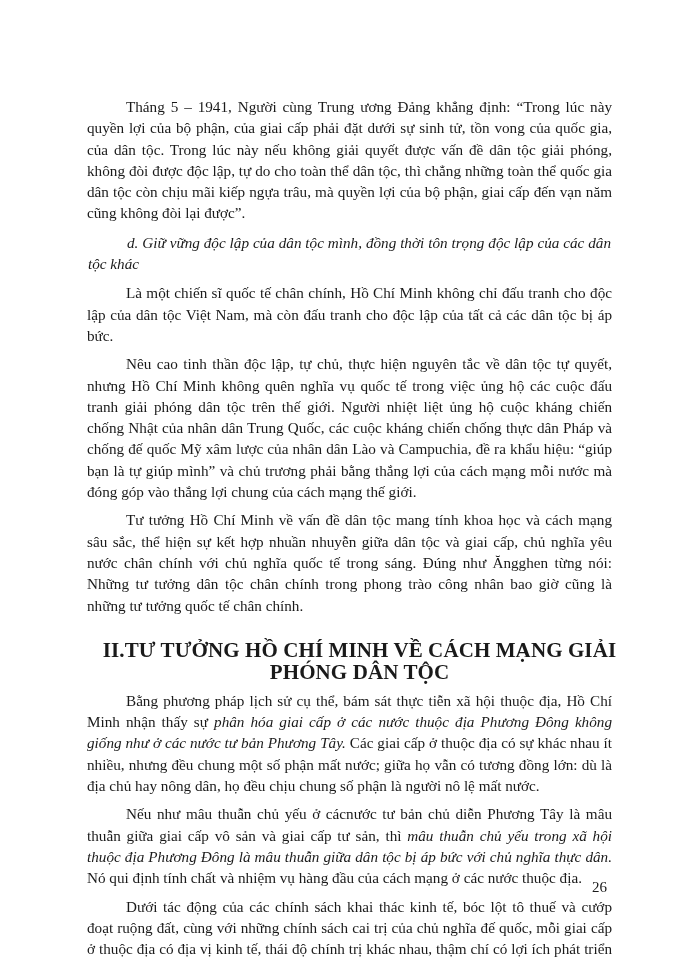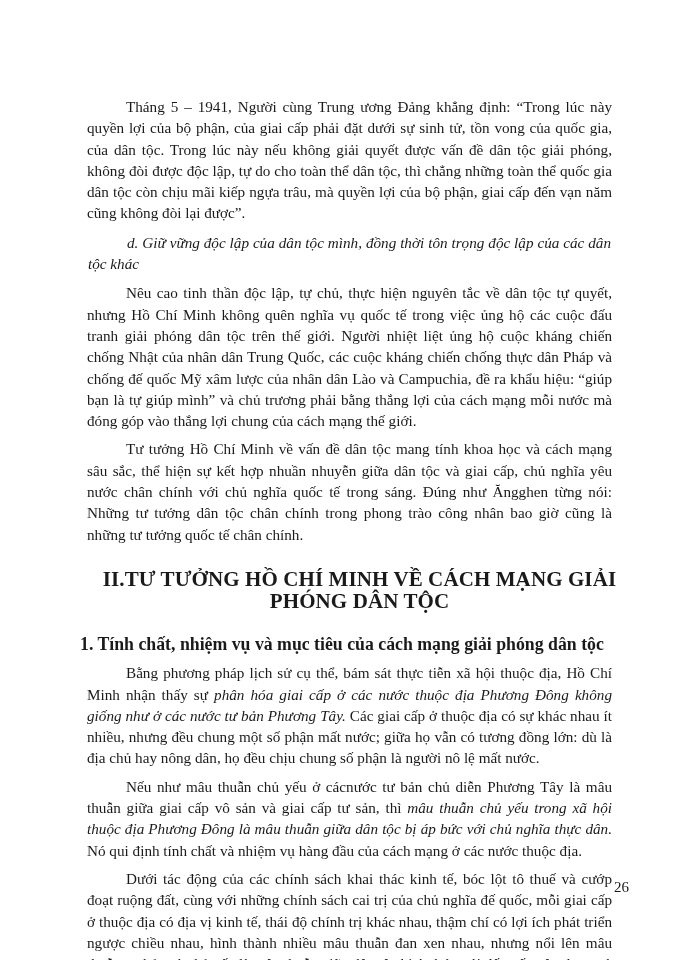--- a/index.html
+++ b/index.html
@@ -45,43 +45,43 @@
     padding-left: 20px;
     letter-spacing: 0.1px;
   }
   .heading1 {
     margin: 22px 0 0 0;
     font-weight: bold;
     text-indent: 0;
   }
   .page-number {
     position: absolute;
-    left: 614px;
+    left: 592px;
     top: 878px;
     font-size: 15px;
     line-height: 18px;
   }
 </style>
 </head>
 <body>
 
 <div class="page">
 
   <p class="para">Tháng 5 – 1941, Người cùng Trung ương Đảng khẳng định: “Trong lúc này quyền lợi của bộ phận, của giai cấp phải đặt dưới sự sinh tử, tồn vong của quốc gia, của dân tộc. Trong lúc này nếu không giải quyết được vấn đề dân tộc giải phóng, không đòi được độc lập, tự do cho toàn thể dân tộc, thì chẳng những toàn thể quốc gia dân tộc còn chịu mãi kiếp ngựa trâu, mà quyền lợi của bộ phận, giai cấp đến vạn năm cũng không đòi lại được”.</p>
 
   <p class="subheading">d. Giữ vững độc lập của dân tộc mình, đồng thời tôn trọng độc lập của các dân tộc khác</p>
 
+  <p class="para">Là một chiến sĩ quốc tế chân chính, Hồ Chí Minh không chỉ đấu tranh cho độc lập của dân tộc Việt Nam, mà còn đấu tranh cho độc lập của tất cả các dân tộc bị áp bức.</p>
 
   <p class="para">Nêu cao tinh thần độc lập, tự chủ, thực hiện nguyên tắc về dân tộc tự quyết, nhưng Hồ Chí Minh không quên nghĩa vụ quốc tế trong việc ủng hộ các cuộc đấu tranh giải phóng dân tộc trên thế giới. Người nhiệt liệt ủng hộ cuộc kháng chiến chống Nhật của nhân dân Trung Quốc, các cuộc kháng chiến chống thực dân Pháp và chống đế quốc Mỹ xâm lược của nhân dân Lào và Campuchia, đề ra khẩu hiệu: “giúp bạn là tự giúp mình” và chủ trương phải bằng thắng lợi của cách mạng mỗi nước mà đóng góp vào thắng lợi chung của cách mạng thế giới.</p>
 
   <p class="para">Tư  tưởng Hồ Chí Minh về vấn đề dân tộc mang tính khoa học và cách mạng sâu sắc, thể hiện sự kết hợp nhuần nhuyễn giữa dân tộc và giai cấp, chủ nghĩa yêu nước chân chính với chủ nghĩa quốc tế trong sáng. Đúng như Ăngghen từng nói: Những tư tưởng dân tộc chân chính trong phong trào công nhân bao giờ cũng là những tư tưởng quốc tế chân chính.</p>
 
   <h2 class="section-title">II.TƯ TƯỞNG HỒ CHÍ MINH VỀ CÁCH MẠNG GIẢI PHÓNG DÂN TỘC</h2>
 
-  <h3 class="para heading1">1. Tính chất, nhiệm vụ và mục tiêu của cách mạng giải phóng dân tộc</h3>
 
   <p class="para"><span>Bằng phương pháp lịch sử cụ thể, bám sát thực tiễn xã hội thuộc địa, Hồ Chí Minh nhận thấy sự  </span><span class="it">phân hóa giai cấp ở các nước thuộc địa Phương Đông không giống như ở các nước tư bản Phương Tây.</span><span> Các giai cấp ở thuộc địa có sự khác nhau ít nhiều, nhưng đều chung một số phận mất nước; giữa họ vẫn có tương đồng lớn: dù là địa chủ hay nông dân, họ đều chịu chung số phận là người nô lệ mất nước.</span></p>
 
   <p class="para"><span>Nếu như mâu thuẫn chủ yếu ở cácnước tư bản chủ diễn Phương Tây là mâu thuẫn giữa giai cấp vô sản và giai cấp tư sản, thì </span><span class="it">mâu thuẫn chủ yếu trong xã hội thuộc địa Phương Đông là mâu thuẫn giữa dân tộc bị áp bức với chủ nghĩa thực dân.</span><span> Nó qui định tính chất và nhiệm vụ hàng đầu của cách mạng ở các nước thuộc địa.</span></p>
 
   <p class="para">Dưới tác động của các chính sách khai thác kinh tế, bóc lột tô thuế và cướp đoạt ruộng đất, cùng với những chính sách cai trị của chủ nghĩa đế quốc, mỗi giai cấp ở thuộc địa có địa vị kinh tế, thái độ chính trị khác nhau, thậm chí có lợi ích phát triển ngược chiều nhau, hình thành nhiều mâu thuẫn đan xen nhau, nhưng nổi lên mâu thuẫn cơ bản và chủ yếu là mâu thuẫn giữa dân tộc bị áp bức với đế quốc xâm lược và tay sai của chúng. Do vậy, “cuộc đấu tranh giai cấp không diễn ra giống như ở Phương Tây”.</p>
 
 </div>
 
 <div class="page-number">26</div>

